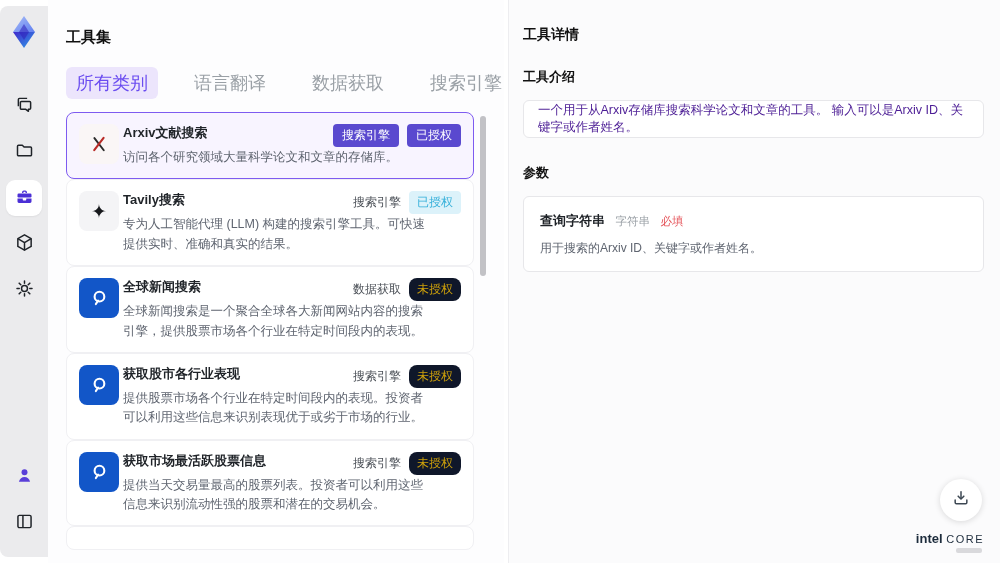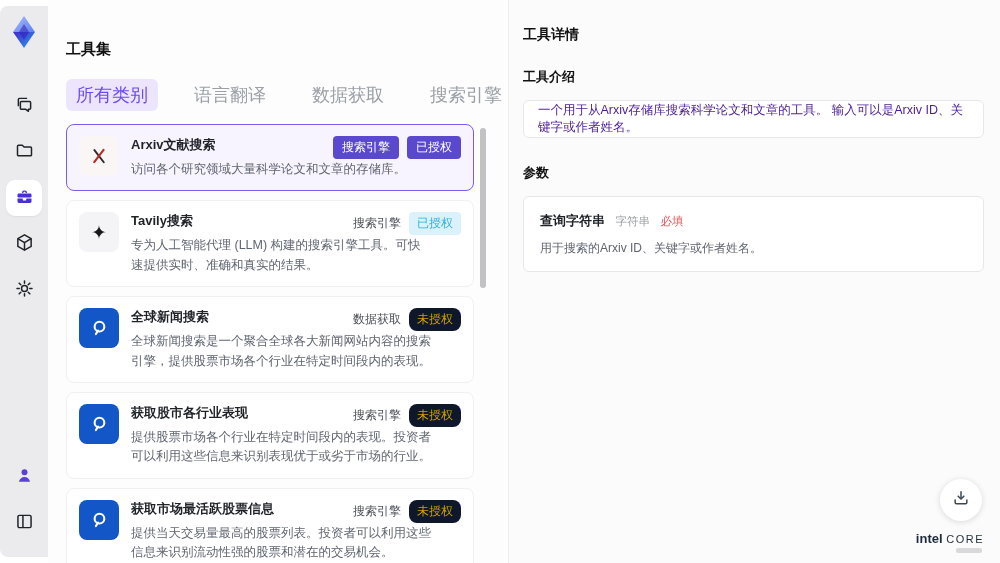--- a/index.html
+++ b/index.html
@@ -12,29 +12,29 @@
     background:#ebebed; border-radius:8px 0 0 8px;
     display:flex; flex-direction:column; align-items:center; padding-top:8px; }
   .rail-logo { width:36px; height:36px; margin-bottom:38px; }
   .rail-btn { width:36px; height:36px; border-radius:9px; display:flex;
     align-items:center; justify-content:center; cursor:pointer; margin-bottom:10px; }
   .rail-btn.active { background:#fff; box-shadow:0 1px 2px rgba(0,0,0,.06); }
   .rail-bottom { margin-top:auto; display:flex; flex-direction:column; align-items:center; padding-bottom:6px; }
 
   
   .list-panel { position:absolute; left:48px; top:0; width:456px; bottom:0;
-    background:#fdfdfe; padding:32px 18px 0 18px; }
+    background:#fdfdfe; padding:20px 18px 0 18px; }
   .list-title { font-size:15px; font-weight:bold; color:#111; margin:8px 0 20px; }
   .tabs { display:flex; gap:26px; align-items:center; font-size:18px; margin-bottom:13px; }
   .tab { color:#9aa0a6; cursor:pointer; padding:4px 10px; border-radius:6px; white-space:nowrap; }
   .tab.active { background:#ece5fc; color:#6a4cf0; }
 
   .cards { position:relative; height:462px; overflow:hidden; padding-right:12px; }
   .card { position:relative; background:#fff; border:1px solid #f0f0f3; border-radius:8px;
-    padding:11px 12px; margin-bottom:9px; display:flex; gap:12px; cursor:pointer; }
+    padding:11px 12px; display:flex; gap:4px; cursor:pointer; }
   .card.selected { background:#f8f4ff; border:1.5px solid #7e5bf0; }
   .card-icon { width:40px; height:40px; border-radius:8px; flex:none;
     display:flex; align-items:center; justify-content:center; }
   .icon-arxiv { background:#faf6f6; }
   .icon-tavily { background:#f4f4f6; font-size:19px; color:#16181c; line-height:1; }
   .icon-blue  { background:#1256c8; }
   .card-main { flex:1; min-width:0; padding-right:30px; }
   .card-title { font-size:13px; font-weight:bold; color:#1f2328; margin-bottom:6px; padding-right:100px; }
   .card-desc { font-size:12.5px; color:#5f6570; line-height:1.55; }
   .card-badges { position:absolute; top:11px; right:12px; display:flex; gap:8px;

